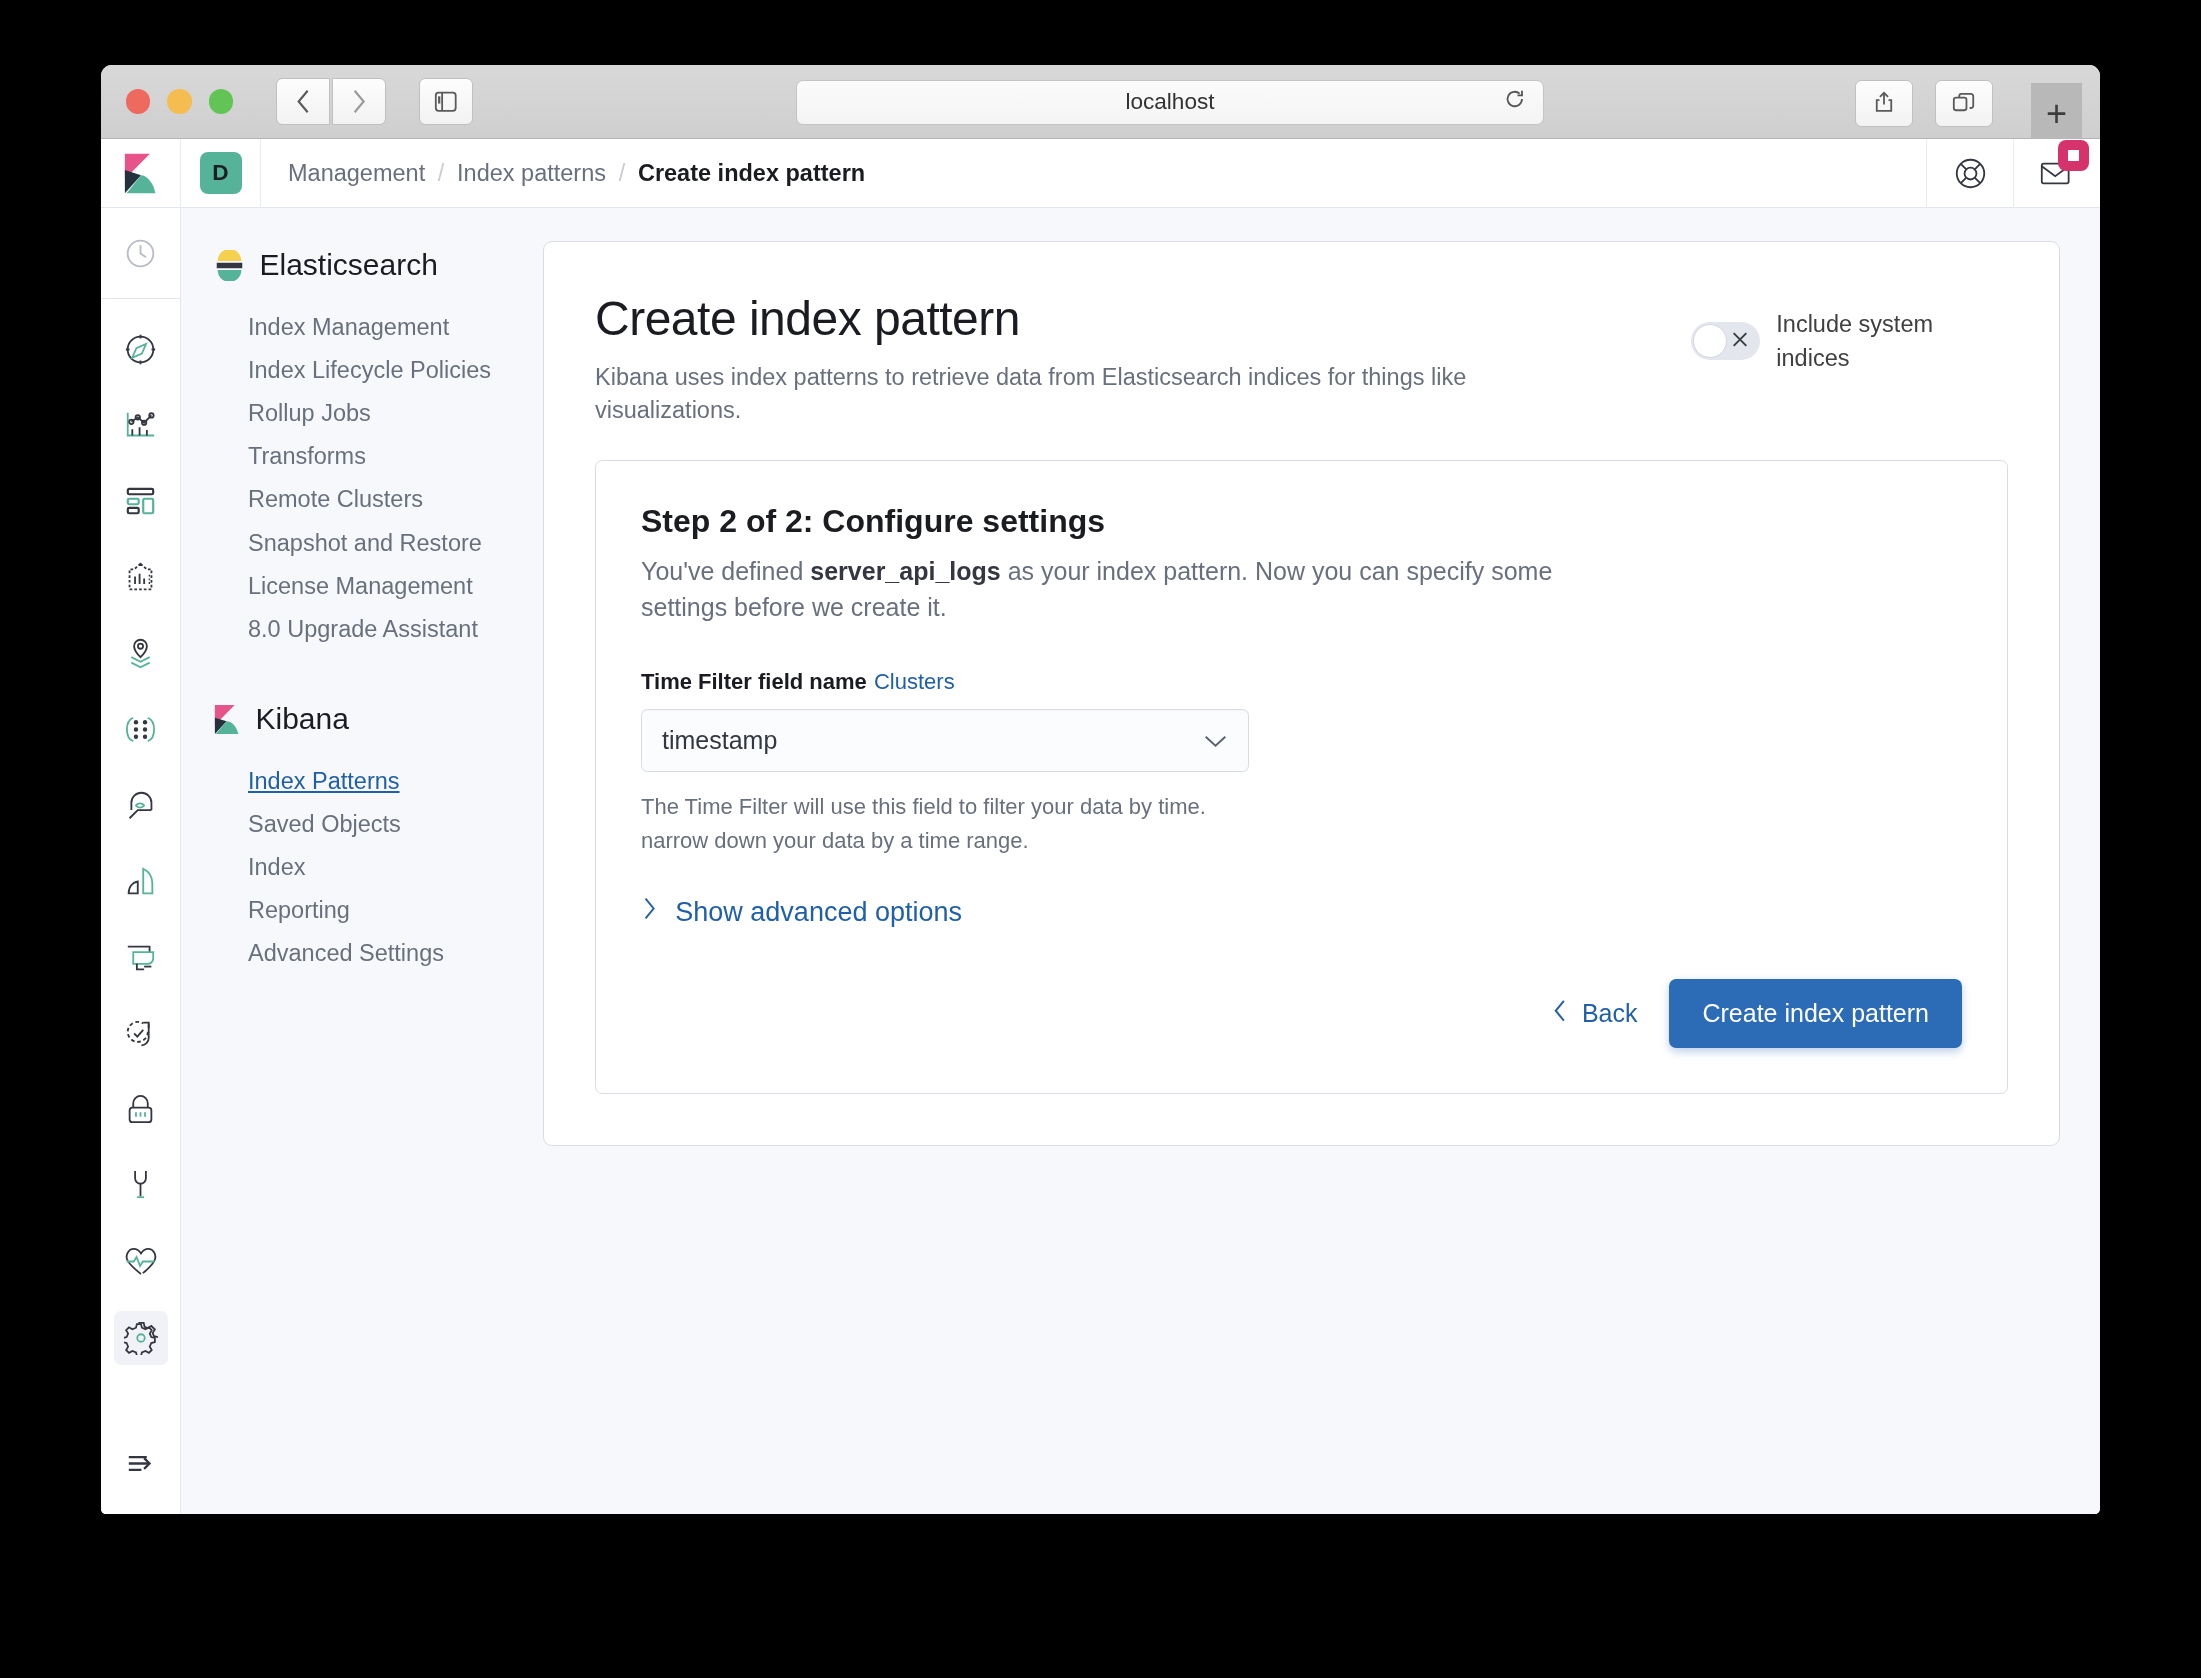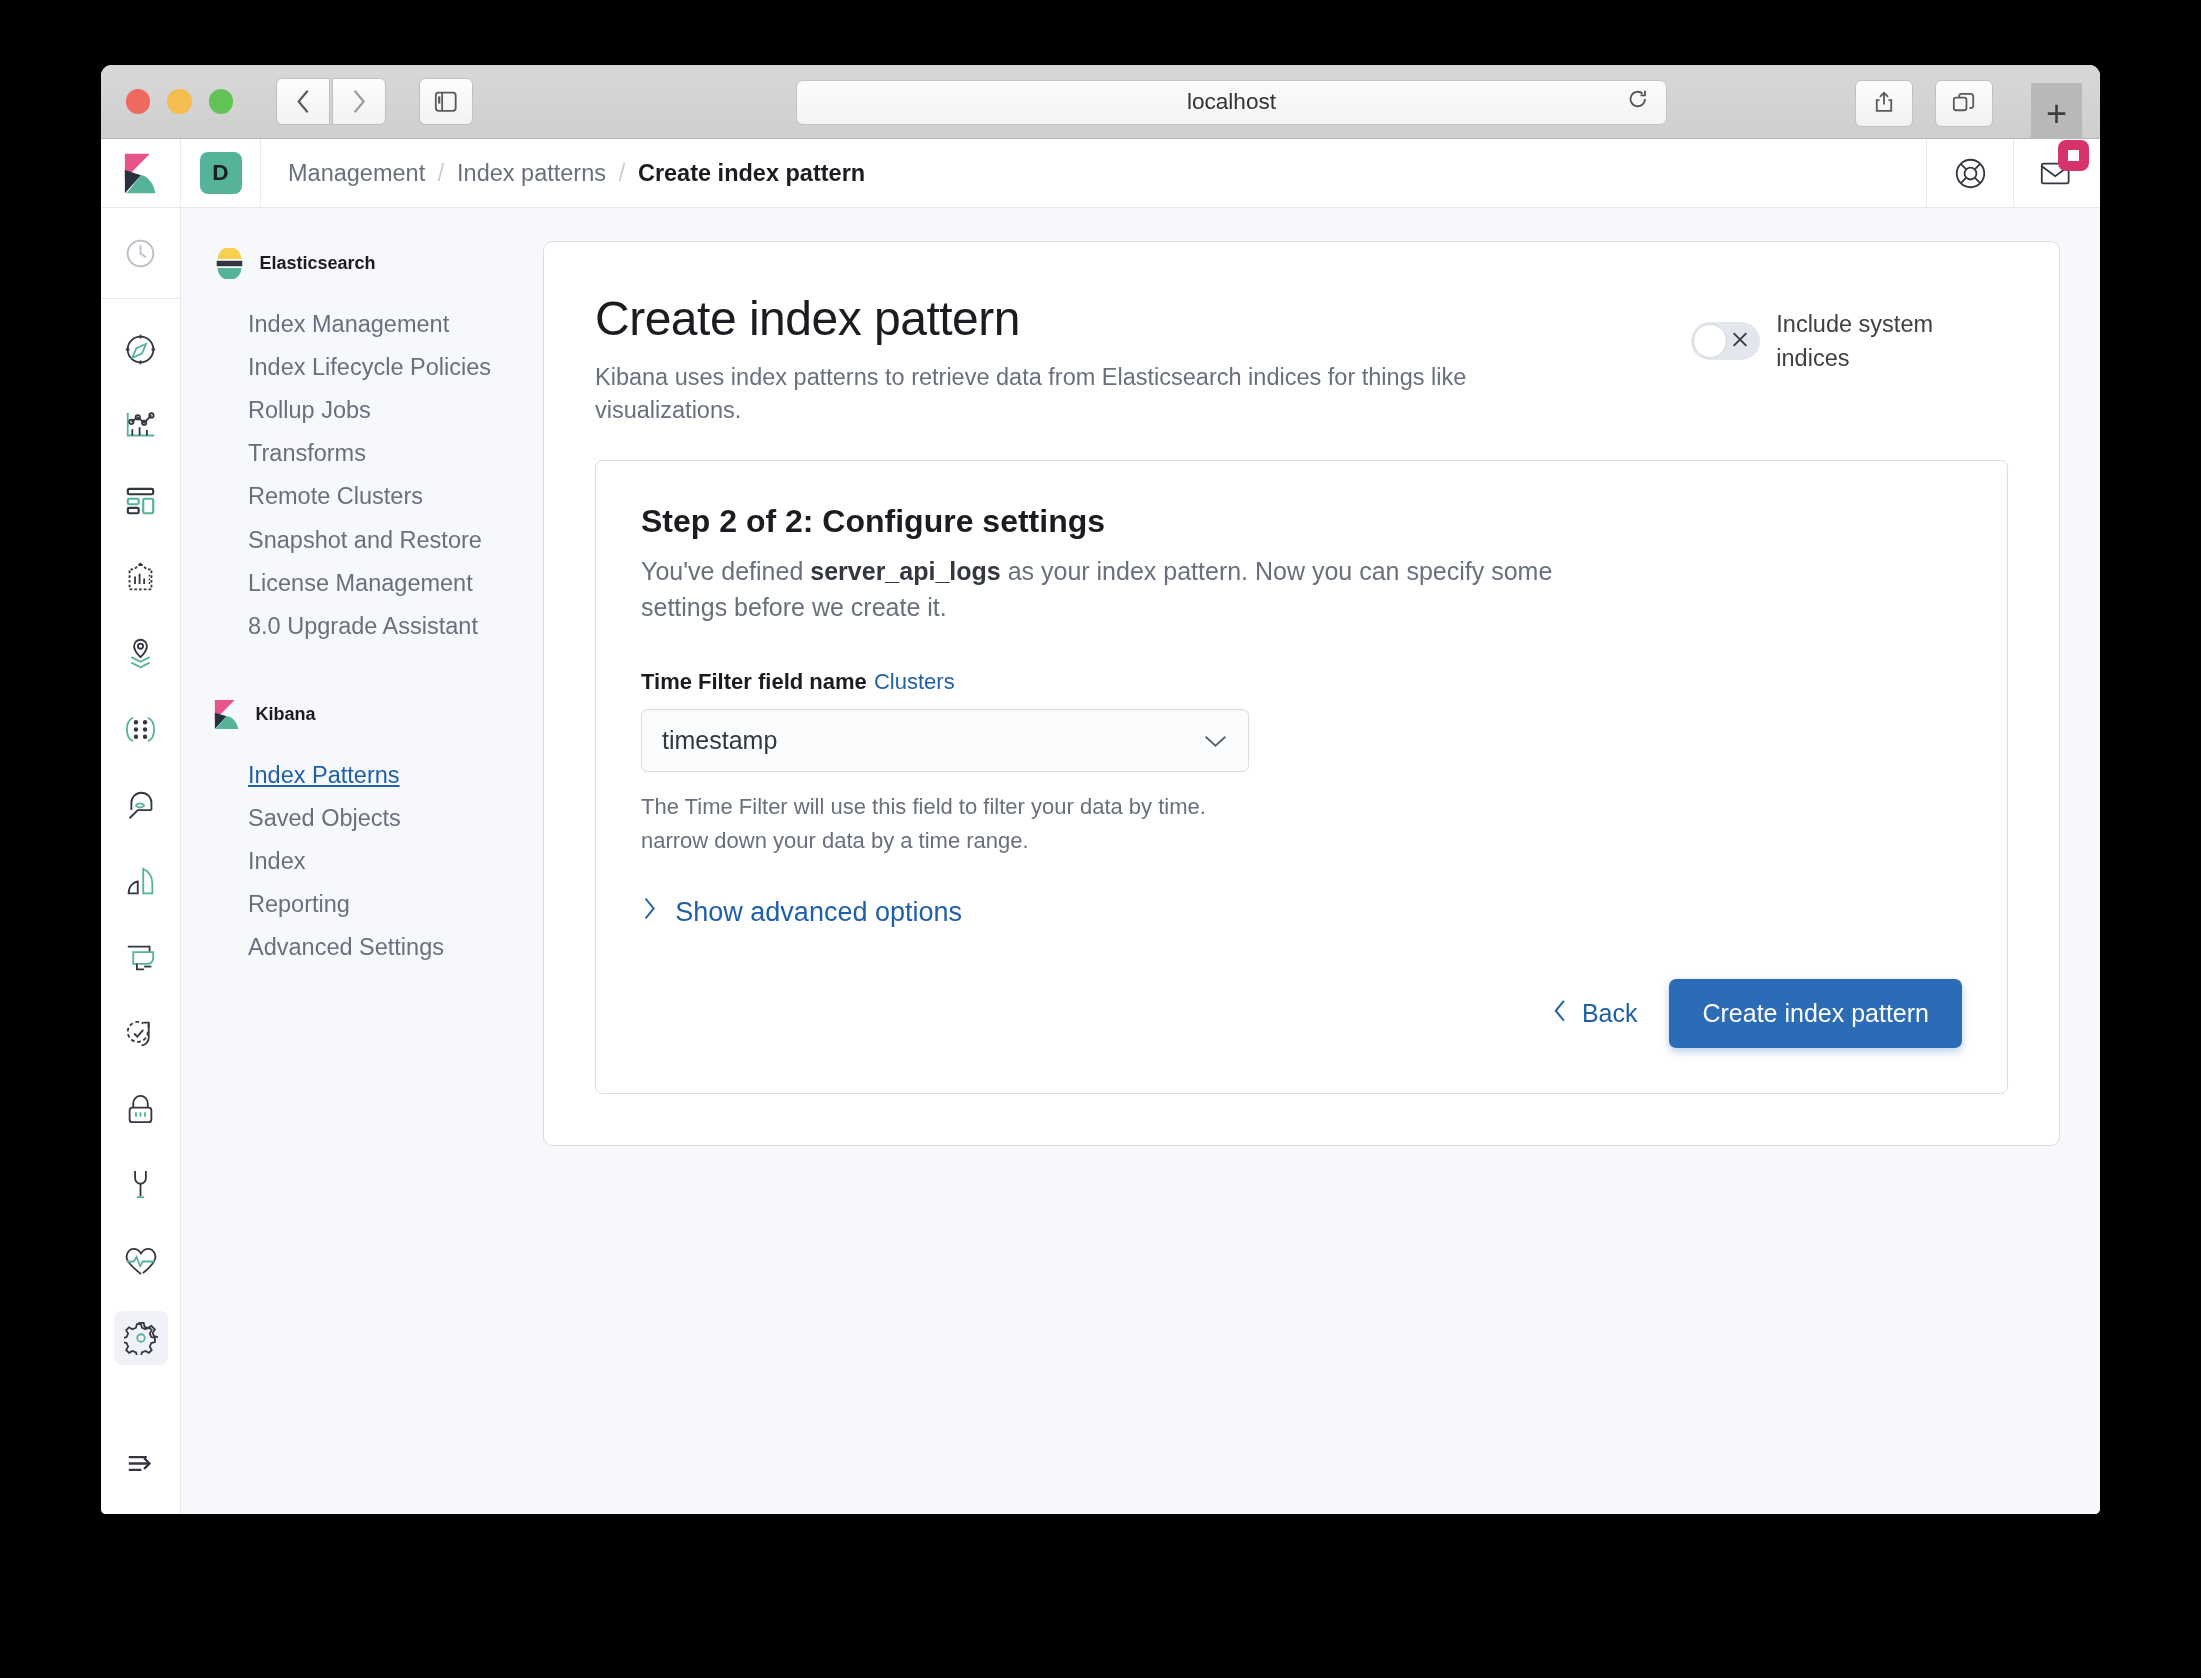--- a/index.html
+++ b/index.html
@@ -40,21 +40,21 @@
     border: 0.9px solid #c0c0c0;
     display: flex; align-items: center; justify-content: center;
     color: #5a5a5a;
   }
   .chrome-btn:first-child { border-radius: 6.3px 0 0 6.3px; }
   .chrome-btn:last-child  { border-radius: 0 6.3px 6.3px 0; }
   .chrome-btn.solo { border-radius: 6.3px; margin-left: 33px; }
 
   .urlbar {
     position: absolute; left: 695px; top: 14.5px;
-    width: 871px; height: 45px;
+    width: 748px; height: 45px;
     background: linear-gradient(#fbfbfb, #f4f4f4);
     border: 0.9px solid #c4c4c4; border-radius: 7.2px;
     display: flex; align-items: center; justify-content: center;
     font-size: 22.6px; color: #333;
   }
   .reload { position: absolute; right: 16.3px; top: 50%; transform: translateY(-50%); color: #555; }
 
   .right-btns { position: absolute; right: 107px; top: 14.5px; display: flex; gap: 22px; }
   .right-btns .chrome-btn { border-radius: 6.3px; width: 58px; }
   .newtab {
@@ -110,21 +110,21 @@
     border-radius: 7.2px;
   }
   .rail-item.active { background: #f0f2f7; }
   .rail-sep { width: 100%; height: 0.9px; background: #e3e6ef; margin: 7.2px 0 12.7px; }
   .rail-bottom { margin-top: auto; margin-bottom: 23.5px; }
 
   
   .subnav { width: 362px; padding: 40px 0 0 33px; }
   .nav-group { margin-bottom: 51px; }
   .nav-title { display: flex; align-items: center; gap: 14.5px; margin-bottom: 23.5px; }
-  .nav-title span { font-size: 18px; font-weight: 700; color: #1a1c21; }
+  .nav-title span { font-size: 30px; font-weight: 400; color: #1a1c21; }
   .nav-link {
     display: block; font-size: 23.5px; color: #69707d;
     padding: 8.1px 0 8.1px 34px; text-decoration: none;
   }
   .nav-link.active { color: #2060a8; text-decoration: underline; font-weight: 400; }
 
   
   .main { flex: 1; padding: 33px 40px 0 0; min-width: 0; }
   .panel {
     background: #fff; border: 0.9px solid #d9dce4; border-radius: 9px;

